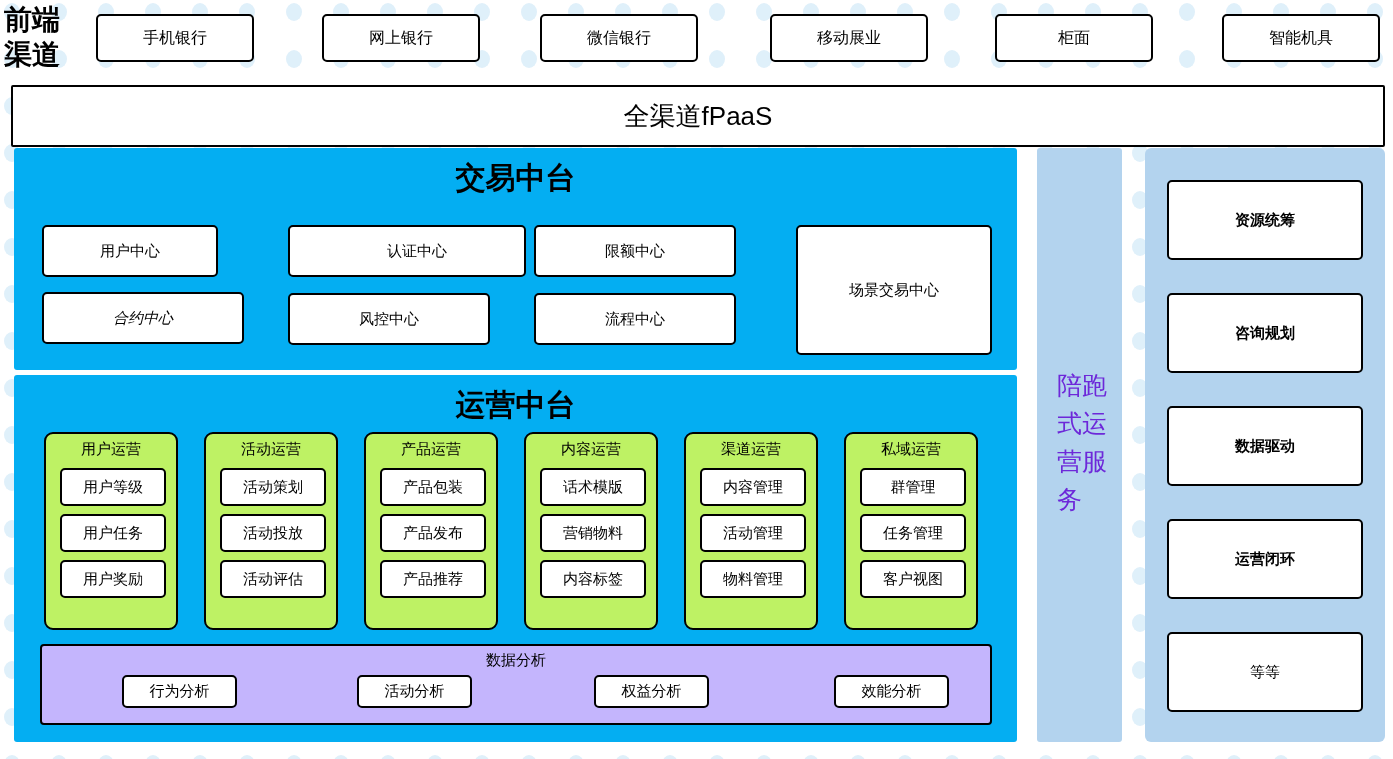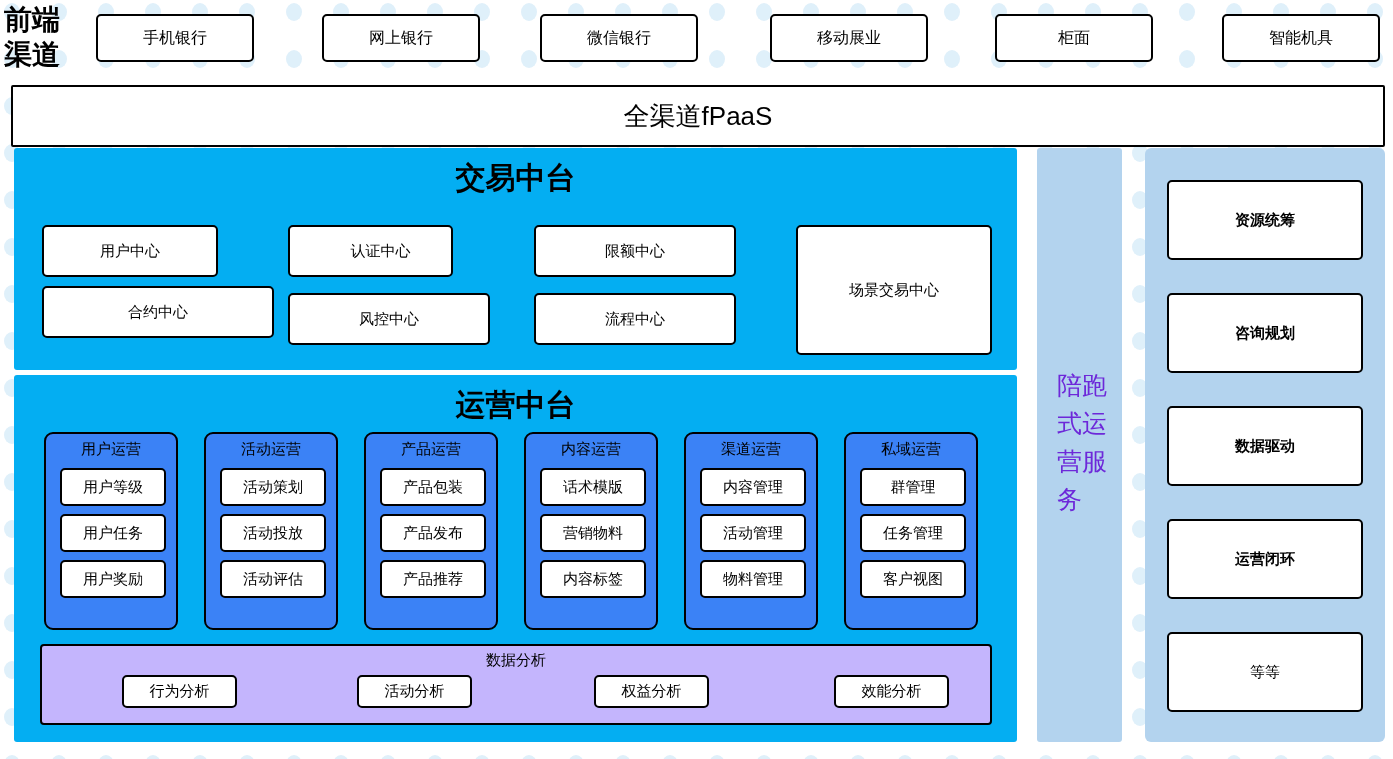--- a/index.html
+++ b/index.html
@@ -116,21 +116,21 @@
     width: 196px; height: 130px;
     font-size: 15px;
   }
 
   
   .ops-group {
     position: absolute;
     top: 57px;
     width: 134px;
     height: 198px;
-    background: #3b82f6;
+    background: #bef264;
     border: 2px solid #000;
     border-radius: 9px;
     box-sizing: border-box;
   }
   .ops-group-title {
     position: absolute;
     left: 0; top: 6px;
     width: 100%;
     text-align: center;
     font-size: 15px;
@@ -258,27 +258,27 @@
   <div class="wbox" id="fpaas-bar">
     <span>全渠道fPaaS</span>
   </div>
 
   <div class="cyan-panel" id="trade-panel">
     <div class="panel-title">交易中台</div>
 
     <div class="wbox trade-card" style="left:28px;top:77px;width:176px;">
       <span>用户中心</span>
     </div>
-    <div class="wbox trade-card" style="left:274px;top:77px;width:165px;padding-left:20px;">
+    <div class="wbox trade-card" style="left:274px;top:77px;width:238px;padding-left:20px;">
       <span>认证中心</span>
     </div>
     <div class="wbox trade-card" style="left:520px;top:77px;width:202px;">
       <span>限额中心</span>
     </div>
-    <div class="wbox trade-card" style="left:28px;top:138px;width:232px;">
+    <div class="wbox trade-card" style="left:28px;top:144px;width:202px;font-style:italic;">
       <span>合约中心</span>
     </div>
     <div class="wbox trade-card" style="left:274px;top:145px;width:202px;">
       <span>风控中心</span>
     </div>
     <div class="wbox trade-card" style="left:520px;top:145px;width:202px;">
       <span>流程中心</span>
     </div>
 
     <div class="wbox" id="trade-scene">

